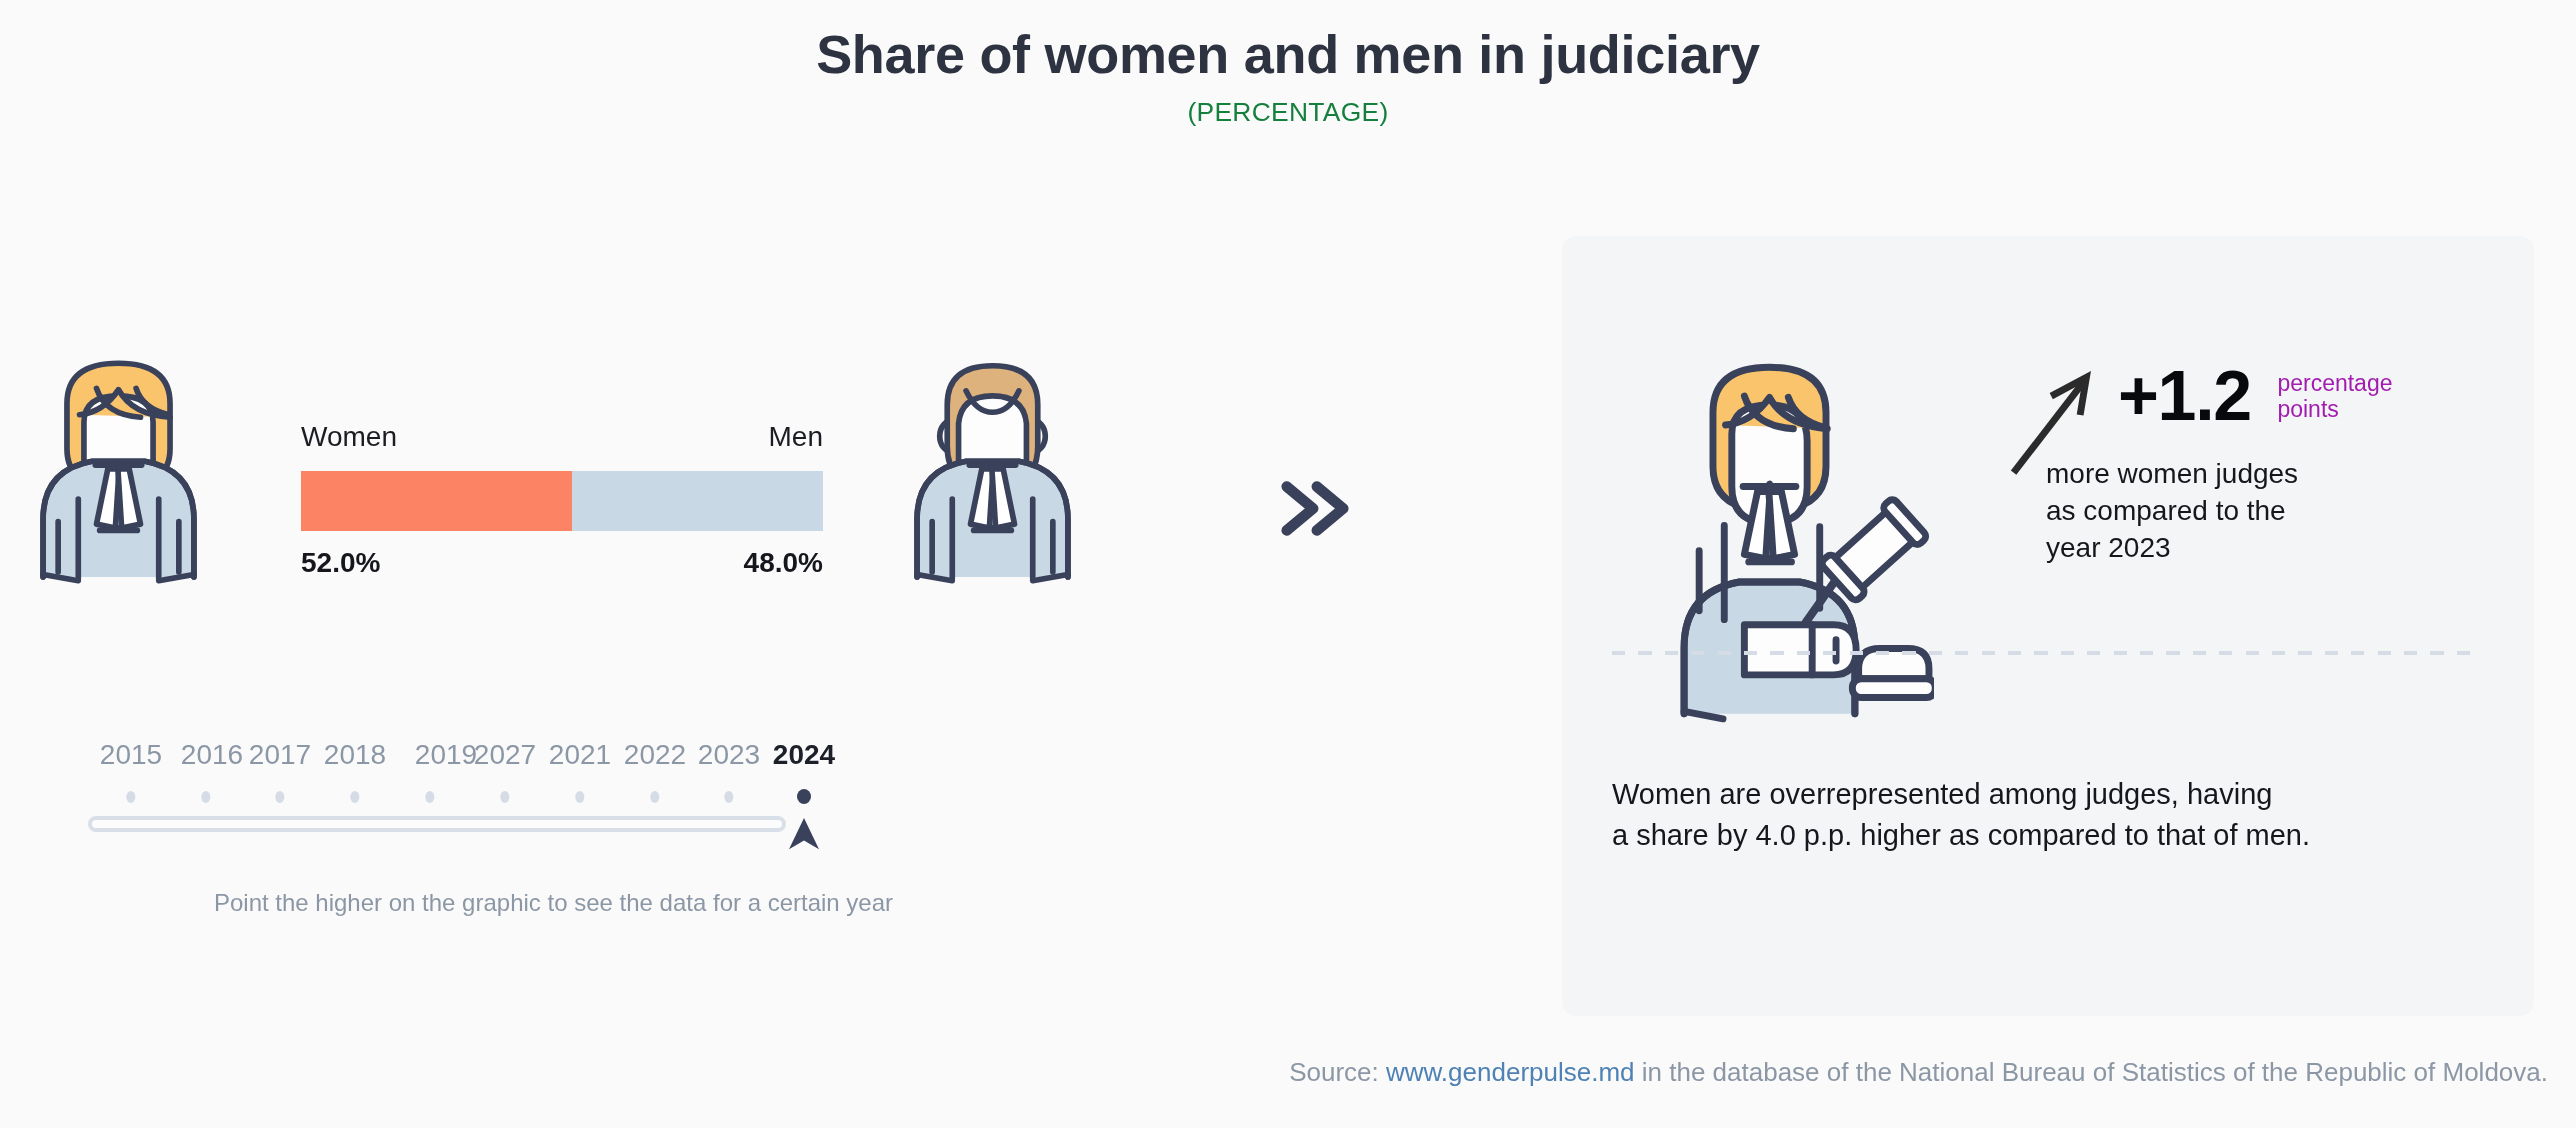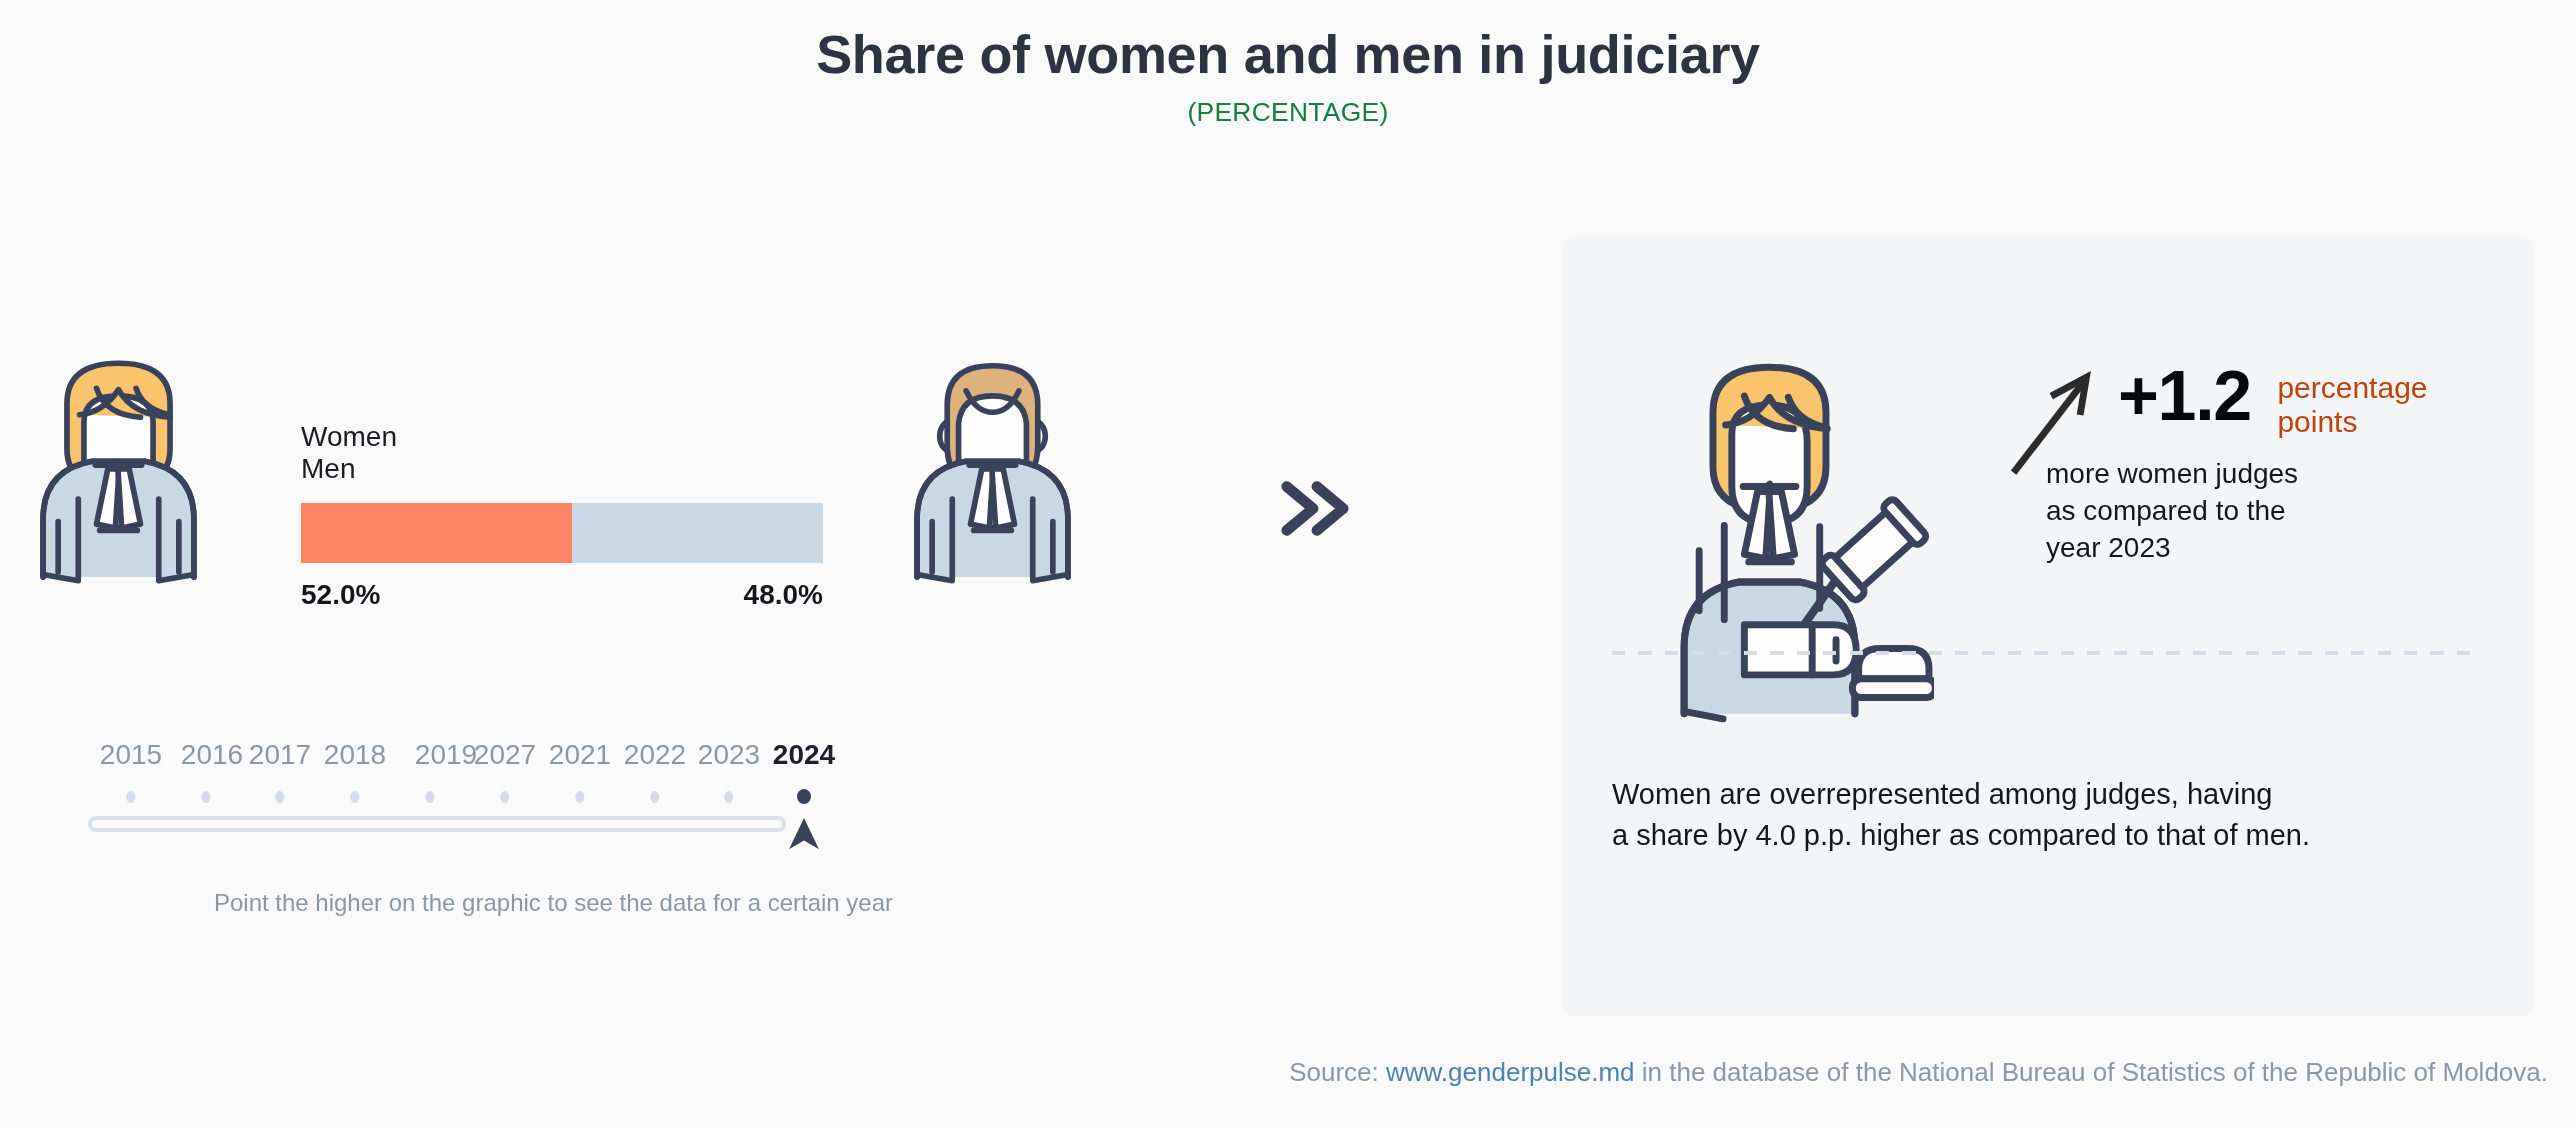--- a/index.html
+++ b/index.html
@@ -21,21 +21,21 @@
     font-size: 26.4px; color: #15803d; margin-top: 14px; letter-spacing: 0.3px;
   }
 
   
   .left-block { position: absolute; left: 0; top: 226px; width: 1535px; height: 704px; }
 
   .avatar-woman { position: absolute; left: 24px; top: 97px; }
   .avatar-man   { position: absolute; left: 898px; top: 97px; }
 
   .barwrap { position: absolute; left: 301px; top: 195px; width: 522px; }
-  .bar-labels { display: flex; justify-content: space-between; align-items: baseline; flex-direction: column; }
+  .bar-labels { display: flex; justify-content: space-between; align-items: baseline; }
   .bar-labels span { font-size: 28px; color: #1B1D23; }
   .bar {
     display: flex; height: 60px; margin-top: 17.6px; width: 522px;
     overflow: hidden;
   }
   .bar-seg-women { background: #FC8465; height: 100%; }
   .bar-seg-men   { background: #C8D8E4; height: 100%; }
   .bar-values { display: flex; justify-content: space-between; margin-top: 16.4px; }
   .bar-values span { font-size: 28px; font-weight: bold; color: #15171D; }
 
@@ -78,21 +78,21 @@
   }
   .judge-illu { position: absolute; left: 102px; top: 93px; }
 
   .kpi { position: absolute; left: 440px; top: 125px; display: flex; align-items: flex-start; }
   .kpi-arrow { margin-right: 15px; margin-top: 5px; }
   .kpi-num {
     font-size: 70px; font-weight: bold; color: #07090D;
     line-height: 1; letter-spacing: -1.3px;
   }
   .kpi-unit {
-    font-size: 30px; color: #c2410c; line-height: 1.12;
+    font-size: 23px; color: #a21caf; line-height: 1.12;
     margin-left: 26.4px; margin-top: 10px; white-space: pre-line;
   }
   .kpi-desc {
     position: absolute; left: 484px; top: 219px;
     font-size: 28px; color: #15171D; line-height: 1.33; white-space: pre-line;
   }
 
   .divider {
     position: absolute; left: 50px; top: 415px; width: 871px; height: 4.4px;
     background-image: repeating-linear-gradient(to right, #D5DCE5 0 13.2px, transparent 13.2px 26.4px);

